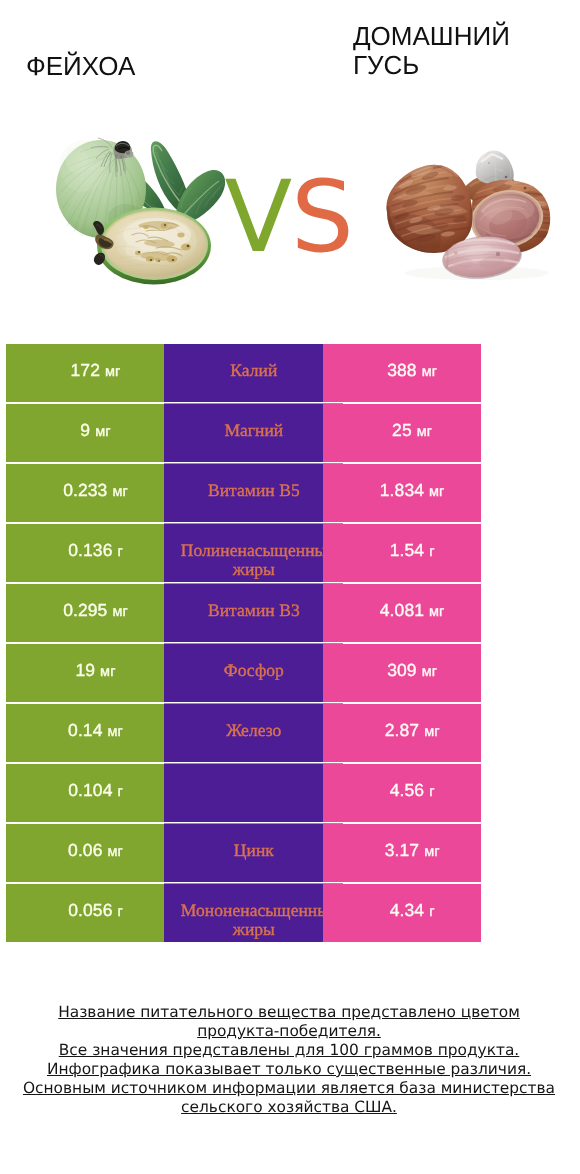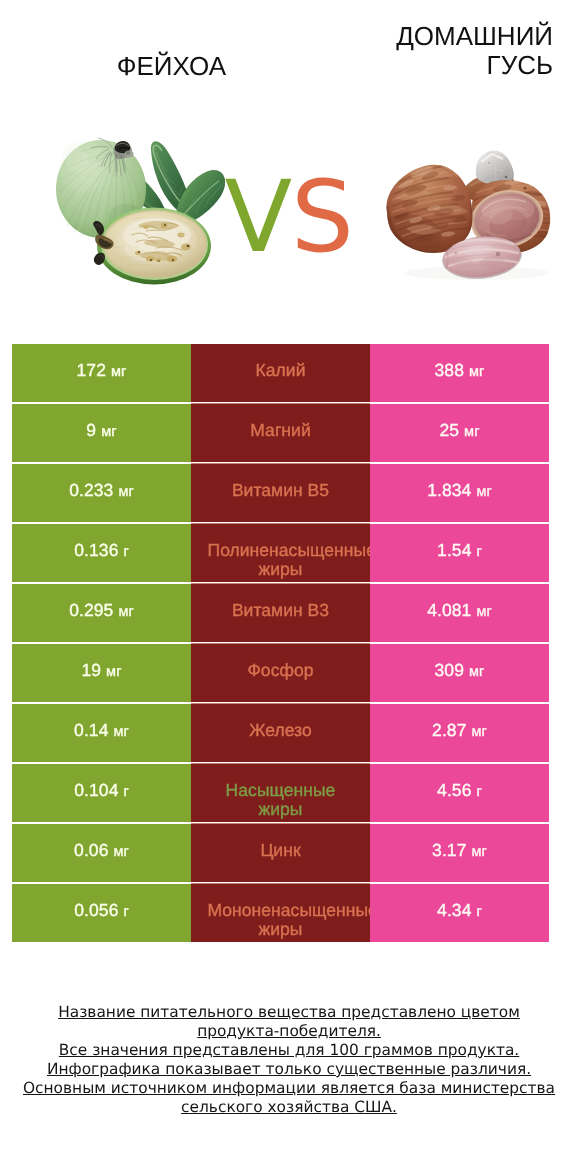--- a/index.html
+++ b/index.html
@@ -9,21 +9,21 @@
     font-family:"Liberation Sans",sans-serif;
     -webkit-font-smoothing:antialiased;
     text-rendering:geometricPrecision;
     -webkit-text-size-adjust:100%;
   }
   .page{position:relative;width:580px;height:1174px;background:#fff;}
 
   
   .title{
     position:absolute;
-    text-align:right;
+    text-align:left;
     font-size:26px;
     font-weight:400;
     line-height:29px;
     color:#111111;
     white-space:nowrap;
   }
   #title-left{left:26px;top:51.5px;width:200px;}
   #title-right{left:353px;top:21.5px;width:200px;}
 
   
@@ -34,30 +34,30 @@
   .vs{
     position:absolute;left:224.5px;top:168.5px;
     font-family:"DejaVu Sans",sans-serif;
     font-size:99px;line-height:98px;font-weight:400;
     letter-spacing:-1.2px;
   }
   .vs .v{color:#7fa72e;}
   .vs .s{color:#e16a46;}
 
   
-  .table{position:absolute;left:12px;top:344px;width:537px;}
+  .table{position:absolute;left:6px;top:344px;width:475px;}
   .row{position:relative;height:58px;margin-bottom:2px;display:flex;}
   .row:last-child{margin-bottom:0;}
   .cell{
     width:179px;height:58px;box-sizing:border-box;
     position:relative;text-align:center;
   }
   .cell.left{background:#80a630;color:#fbffea;position:relative;z-index:2;}
   .cell.right{background:#ec4899;color:#fff9f3;position:relative;z-index:2;}
-  .cell.mid{background:#7f1d1d;position:relative;z-index:1;}
+  .cell.mid{background:#4c1d95;position:relative;z-index:1;font-family:Liberation Serif, serif;}
   .val{
     position:absolute;left:0;top:16.6px;width:179px;
     font-weight:400;font-size:17.5px;line-height:19px;white-space:nowrap;letter-spacing:0.1px;
     -webkit-text-stroke:0.38px currentColor;
   }
   .val .u{font-size:14.5px;font-weight:400;}
   .labelwrap{
     position:absolute;left:0;top:16.8px;width:179px;
     display:flex;justify-content:center;
   }
@@ -613,23 +613,20 @@
         </div>
         <div class="cell right">
           <span class="val">2.87&nbsp;<span class="u">мг</span></span>
         </div>
       </div>
       <div class="row">
         <div class="cell left">
           <span class="val">0.104&nbsp;<span class="u">г</span></span>
         </div>
         <div class="cell mid">
-          <div class="labelwrap">
-            <span class="label green">Насыщенные жиры</span>
-          </div>
           <div class="midsep"></div>
         </div>
         <div class="cell right">
           <span class="val">4.56&nbsp;<span class="u">г</span></span>
         </div>
       </div>
       <div class="row">
         <div class="cell left">
           <span class="val">0.06&nbsp;<span class="u">мг</span></span>
         </div>

